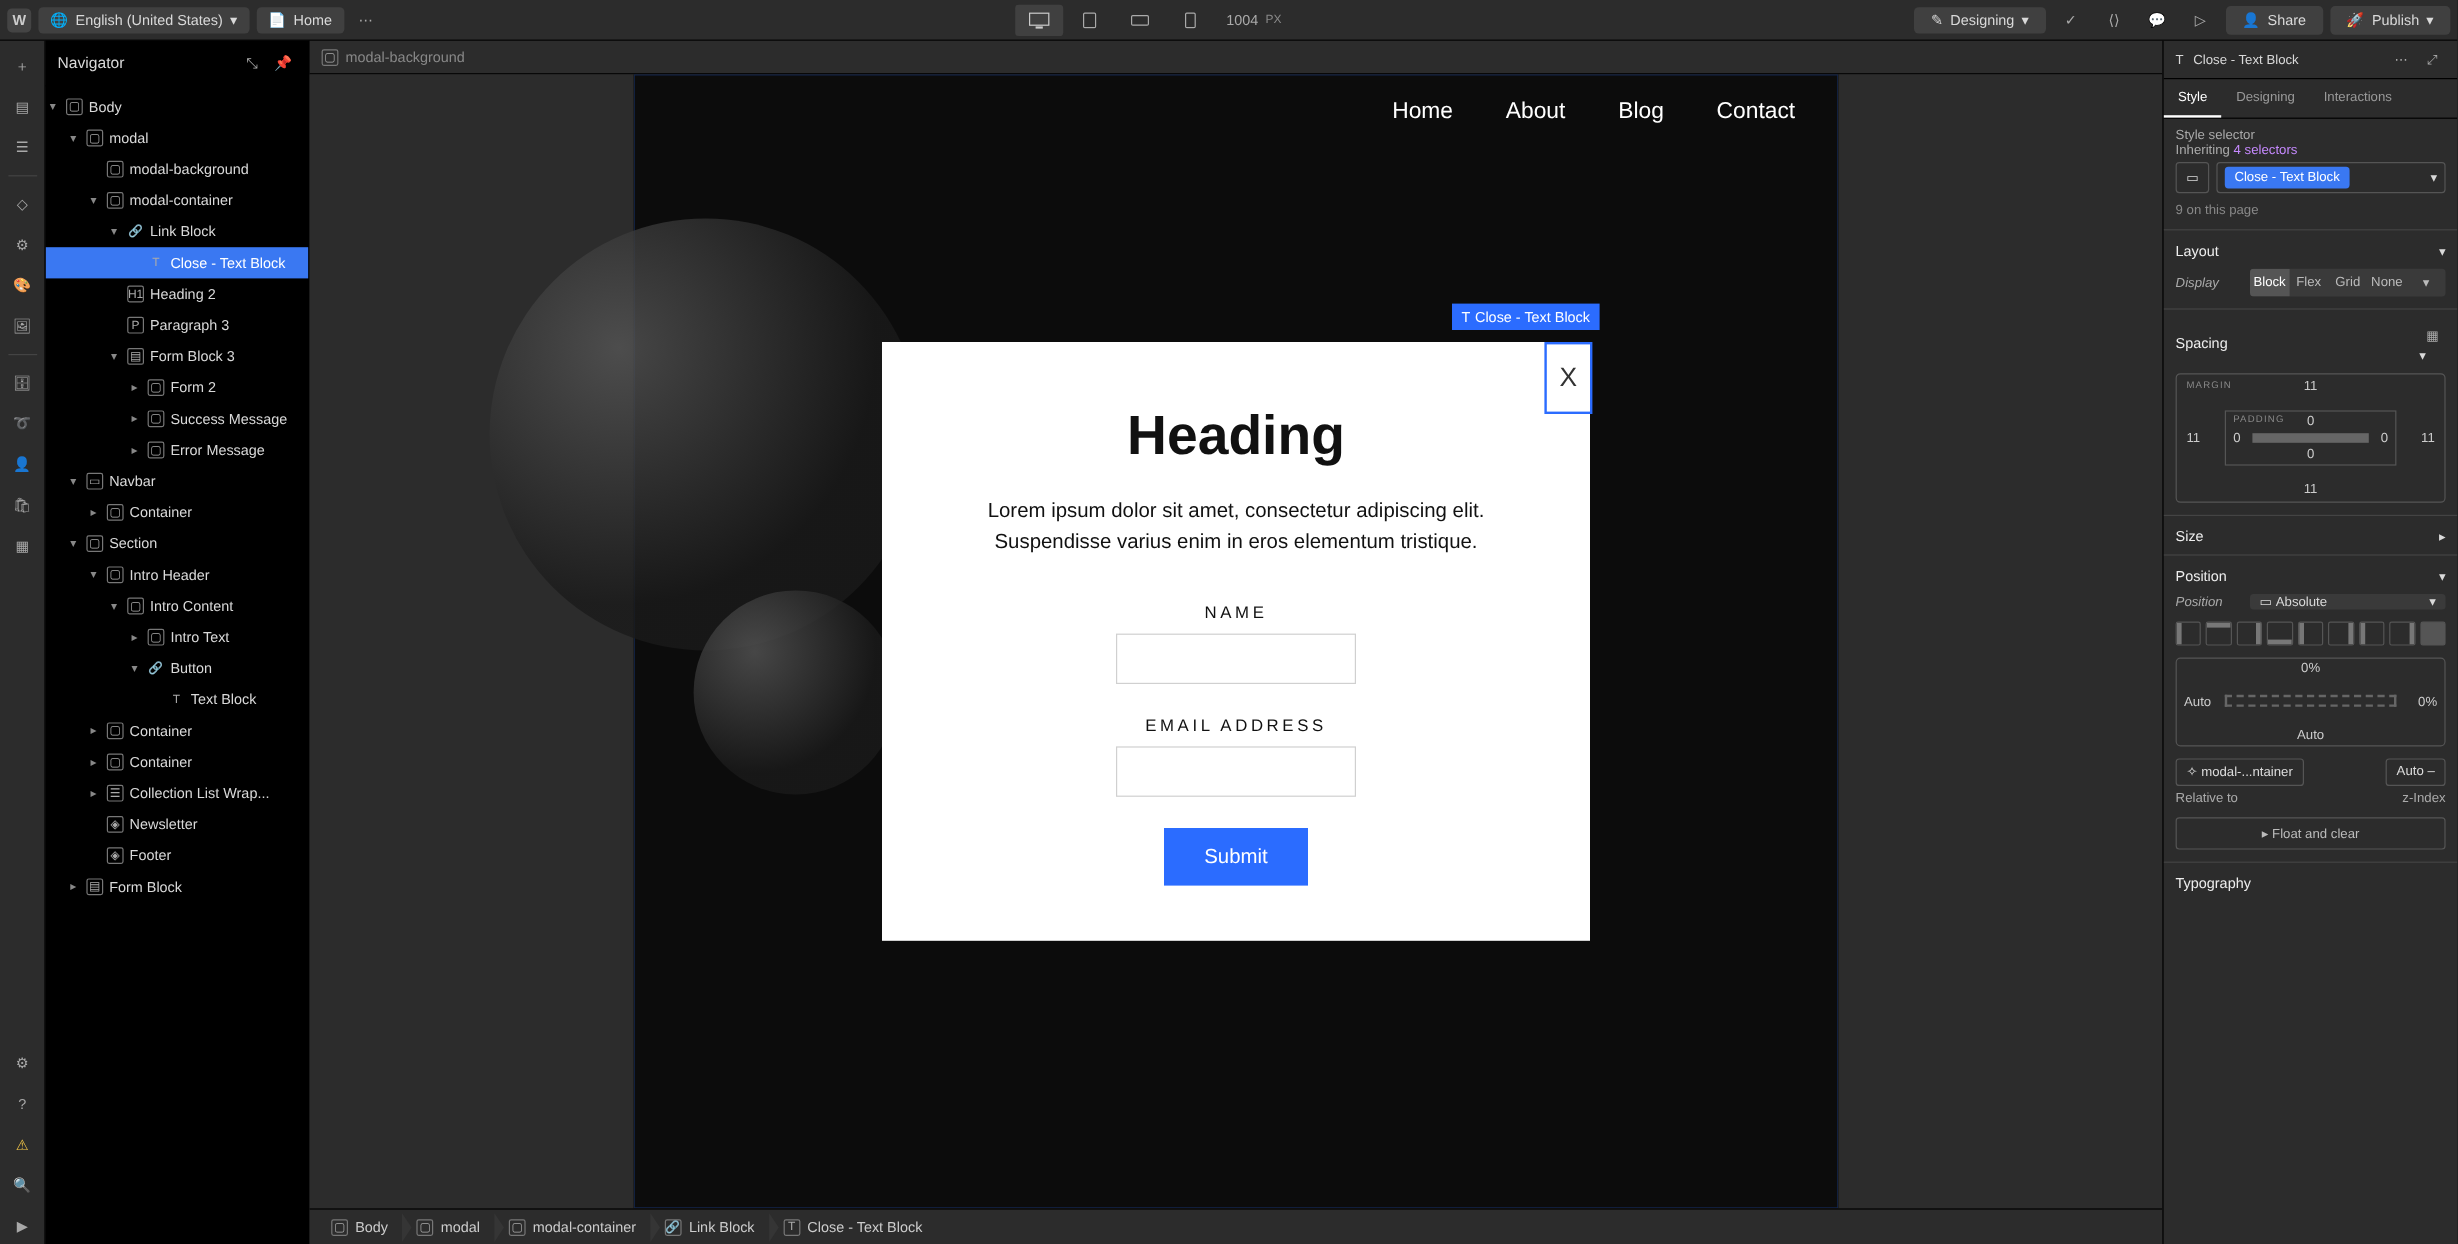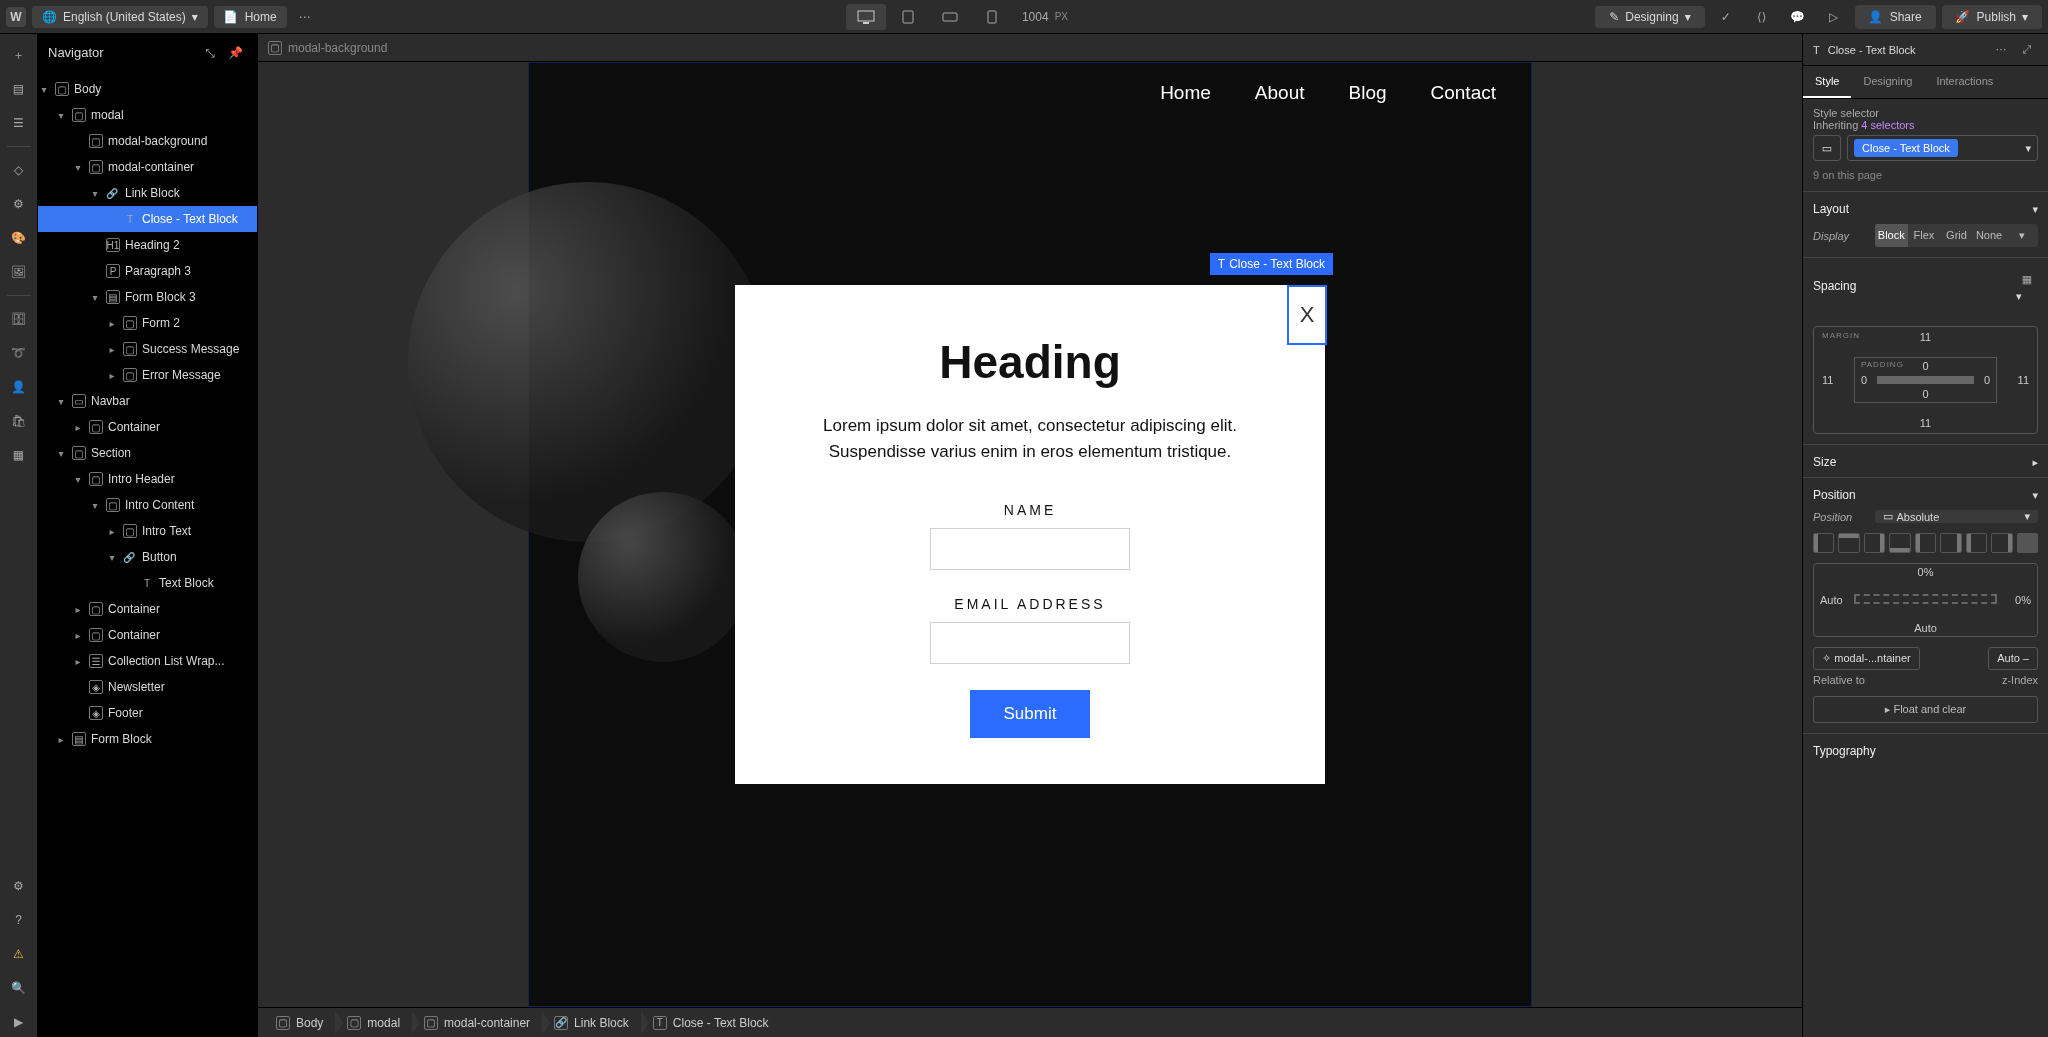--- a/index.html
+++ b/index.html
@@ -87,21 +87,21 @@
   .chip { background:#3a78f2; color:#fff; padding:3px 8px; border-radius:3px; font-size:11px; }
   .hint-row { padding:0 10px 10px; color:#888; }
   .section-head { padding:10px 10px 8px; display:flex; align-items:center; justify-content:space-between; border-top:1px solid #444; }
   .section-head .title { font-size:12px; color:#eee; }
   .field-row { padding:0 10px 10px; display:flex; align-items:center; gap:8px; }
   .field-label { width:54px; color:#aaa;font-style:italic; }
   .seg { flex:1; display:flex; background:#3a3a3a; border-radius:3px; overflow:hidden; }
   .seg-item { flex:1; text-align:center; padding:5px 0; color:#bbb; }
   .seg-item.active { background:#555; color:#fff; }
 
-  .spacing-box { margin:15px 10px 10px; border:1px solid #555; border-radius:4px; padding:14px 14px; position:relative; }
+  .spacing-box { margin:0 10px 10px; border:1px solid #555; border-radius:4px; padding:14px 14px; position:relative; }
   .spacing-box .lbl { position:absolute; font-size:8px; color:#888; letter-spacing:1px; }
   .pad-box { border:1px solid #555; margin:16px 26px; padding:18px 22px; position:relative; }
   .pad-box .center { height:8px; background:#666; }
   .val { position:absolute; font-size:11px; color:#ccc; }
 
   .pos-presets { margin:0 10px 10px; display:flex; gap:4px; }
   .preset { flex:1; height:20px; border:1px solid #555; border-radius:2px; background-image:linear-gradient(#777,#777); background-repeat:no-repeat; }
   .pos-box { margin:0 10px 10px; border:1px solid #555; border-radius:4px; padding:14px 14px; position:relative; height:74px; }
   .pos-box .center { position:absolute; left:40px; right:40px; top:30px; height:10px; border:2px dashed #666; }
 

